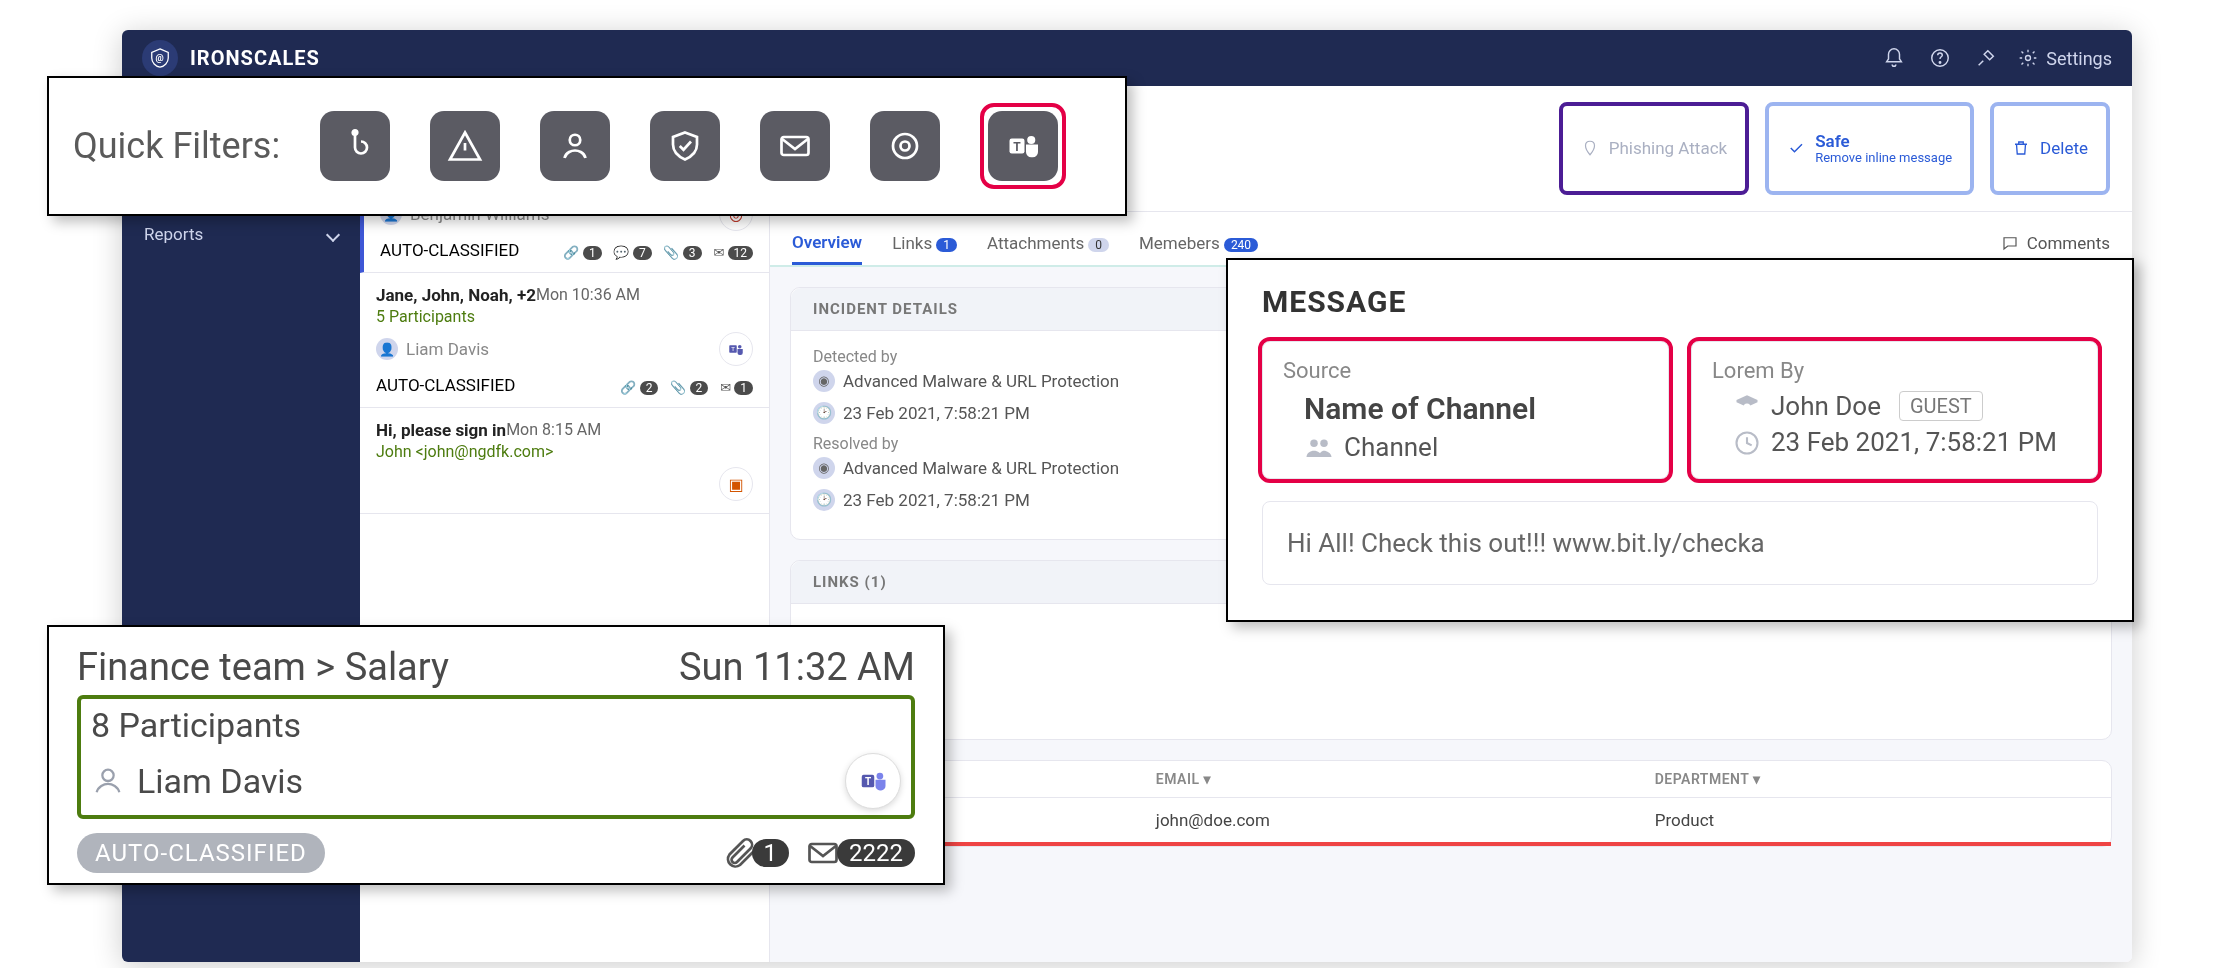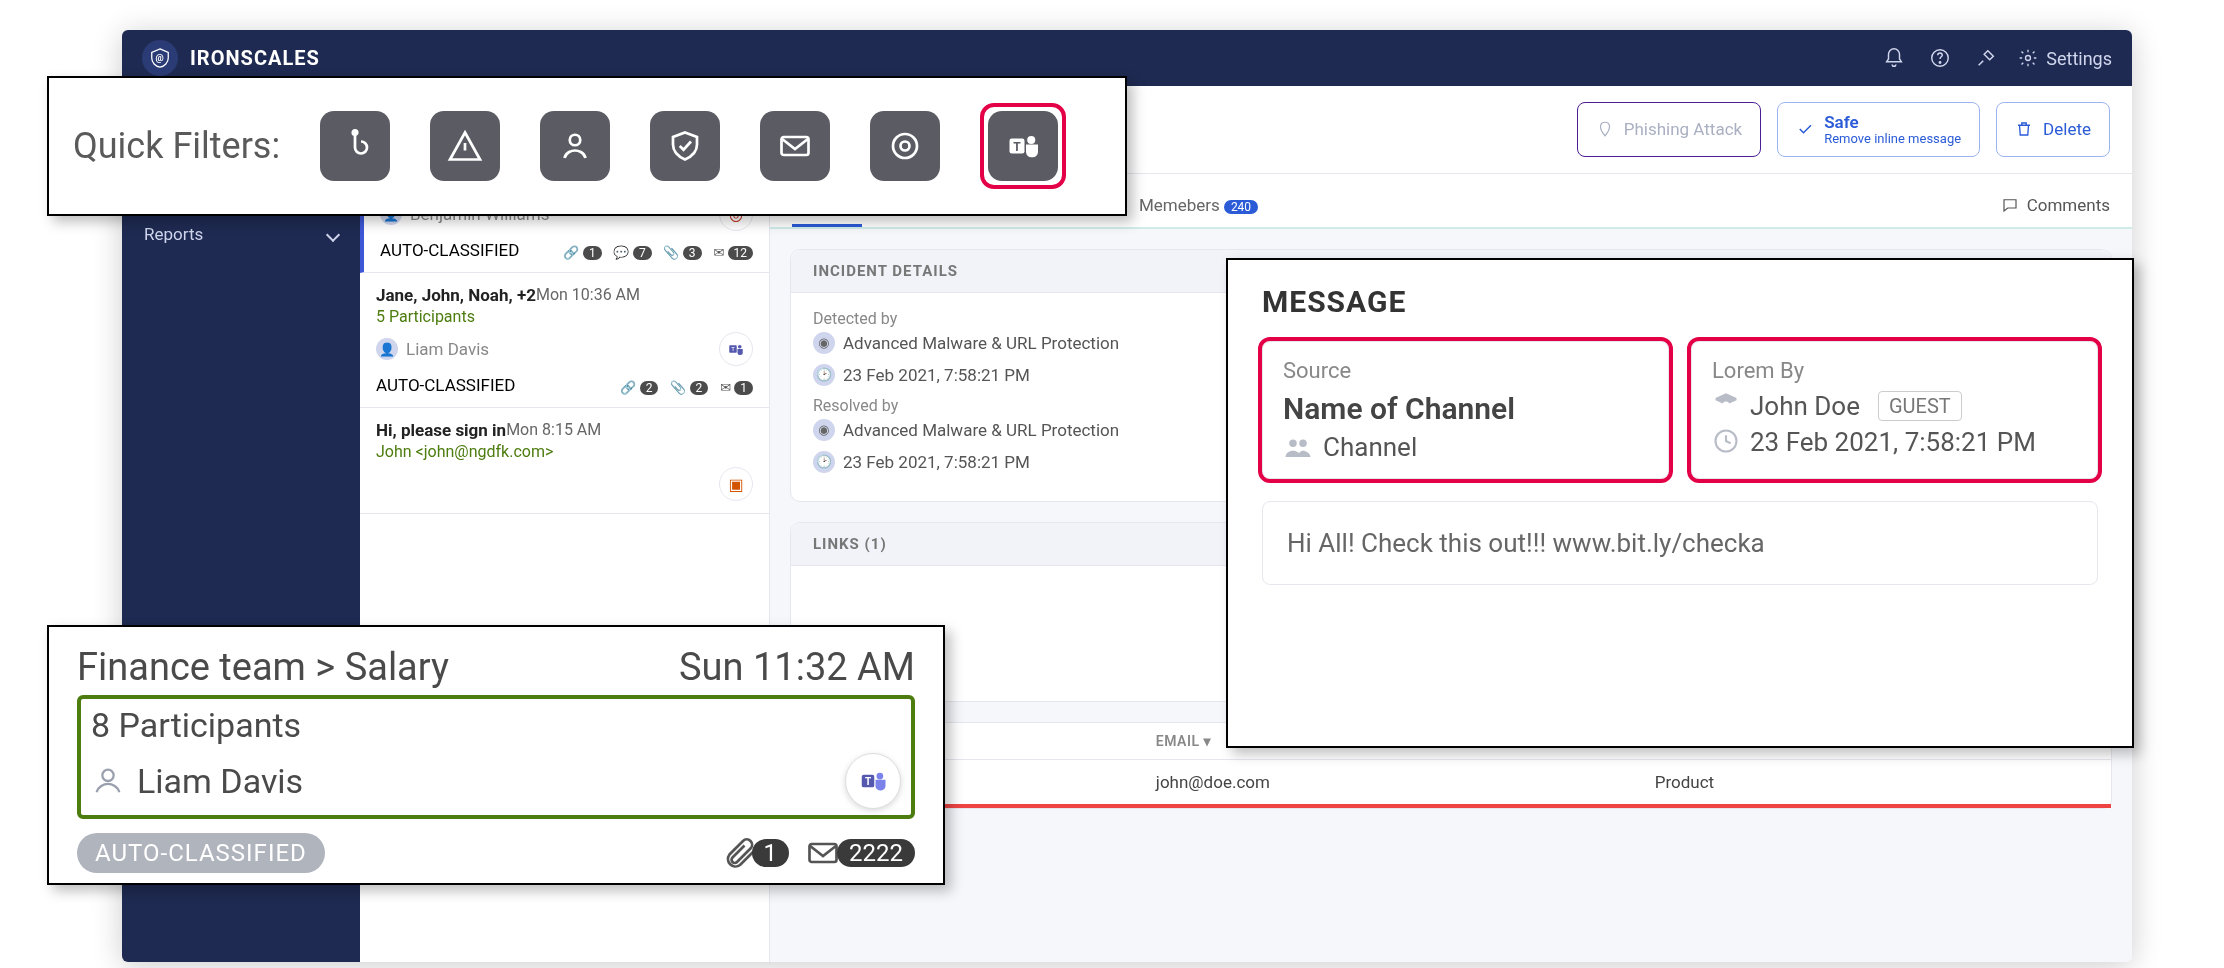--- a/index.html
+++ b/index.html
@@ -36,21 +36,21 @@
 .incident-item .sub { color:#4d7c0f;font-size:16px;margin-top:2px;white-space:nowrap;overflow:hidden;text-overflow:ellipsis; }
 .incident-item .meta { display:flex;align-items:center;gap:8px;margin-top:6px;color:#888; }
 .incident-item .statrow { display:flex;justify-content:flex-end;gap:12px;margin-top:6px;color:#555;font-size:13px; }
 .statrow .pill { display:inline-flex;align-items:center;gap:3px; }
 .statrow .pill .b { background:#4b4b4b;color:#fff;border-radius:9px;padding:0 6px;font-size:12px;min-width:18px;text-align:center;display:inline-block; }
 .round-badge { width:34px;height:34px;border-radius:50%;background:#fff;border:1px solid #e6e6ee;display:flex;align-items:center;justify-content:center;font-size:16px;color:#c0392b; }
 
 
 .main-panel { flex:1;background:#f6f7fb;padding:0;position:relative;overflow:auto; }
 .action-bar { background:#fff;border-bottom:1px solid #e6e6ee;padding:16px 22px;display:flex;justify-content:flex-end;gap:16px;border-top-left-radius:10px; }
-.btn { border:1px solid #4c1d95;border-radius:8px;padding:10px 18px;font-size:17px;display:inline-flex;align-items:center;gap:10px;cursor:pointer;background:#fff; }
+.btn { border:4px solid #4c1d95;border-radius:8px;padding:26px 18px;font-size:17px;display:inline-flex;align-items:center;gap:10px;cursor:pointer;background:#fff; }
 .btn.muted { color:#aab0c2; }
 .btn.blue { color:#2b5bd7;border-color:#9cb4f0; }
 .btn.blue .sub { display:block;font-size:13px;color:#2b5bd7; }
 .btn.del { color:#2b5bd7;border-color:#9cb4f0; }
 .section-tabs { background:#fff;display:flex;align-items:center;gap:30px;padding:10px 22px 0;font-size:17px;color:#666;border-bottom:2px solid #cfece8; }
 .section-tabs .stab { padding:10px 0;cursor:pointer; }
 .section-tabs .stab.sel { color:#2b5bd7;font-weight:600;border-bottom:3px solid #2b5bd7; }
 .section-tabs .badge { background:#2b5bd7;color:#fff;border-radius:10px;padding:0 7px;font-size:12px;margin-left:4px; }
 .section-tabs .badge.gray { background:#cfd5ec;color:#333; }
 .section-tabs .comments { margin-left:auto;display:flex;align-items:center;gap:8px;color:#555; }
@@ -80,26 +80,26 @@
 .ov-incident { left:47px; top:625px; width:898px; height:260px; padding:18px 28px;font-size:34px;color:#4a4a4a; }
 .ov-incident .title-row { display:flex;justify-content:space-between;align-items:center;font-size:38px; }
 .ov-incident .hl-box { border:4px solid #4d7c0f;border-radius:6px;padding:6px 10px; margin-top:6px; }
 .ov-incident .row { display:flex;align-items:center;justify-content:space-between;margin-top:8px; }
 .ov-incident .auto-chip { display:inline-block;background:#b0b4bc;color:#fff;border-radius:22px;padding:6px 18px;font-size:24px;letter-spacing:1px; }
 .ov-incident .count-icons { display:flex;align-items:center;gap:14px;font-size:28px; }
 .count-icons .bubble { background:#3a3a3a;color:#fff;border-radius:18px;padding:0 12px;font-size:24px;margin-left:-6px; }
 .teams-circle { width:56px;height:56px;border-radius:50%;background:#fff;border:1px solid #ddd;display:flex;align-items:center;justify-content:center;box-shadow:0 2px 6px rgba(0,0,0,.15);color:#5558af;font-weight:700; }
 
 
-.ov-message { left:1226px; top:258px; width:908px; height:490px; padding:24px 34px; }
+.ov-message { left:1226px; top:258px; width:908px; height:364px; padding:24px 34px; }
 .ov-message h3 { font-size:30px;letter-spacing:1px;color:#333;margin-bottom:22px;font-weight:700; }
 .ov-message .cards-row { display:flex;gap:22px; }
 .ov-message .mcard { flex:1;border:1px solid #e6e6ee;border-radius:8px;padding:16px 20px; }
 .ov-message .mcard .lbl { color:#888;font-size:22px;margin-bottom:8px; }
-.ov-message .mcard .valrow { display:flex;align-items:flex-start;gap:10px;color:#555;font-size:26px;margin-top:6px; }
+.ov-message .mcard .valrow { display:flex;align-items:flex-end;gap:10px;color:#555;font-size:26px;margin-top:6px;margin-left:21px; }
 .ov-message .mcard.hl { outline:4px solid #e40046;border-radius:8px; }
 .guest-chip { border:1px solid #ccc;border-radius:4px;padding:2px 10px;font-size:20px;color:#777;margin-left:8px; }
 .msg-body-card { margin-top:22px;border:1px solid #e6e6ee;border-radius:8px;padding:26px 24px;color:#666;font-size:26px; }
 
 svg { display:block; }
 .chev::after{content:"";display:inline-block;border:solid #cfd5ec;border-width:0 2px 2px 0;padding:4px;transform:rotate(45deg);margin-left:6px;}
 </style>
 </head>
 <body>
 

